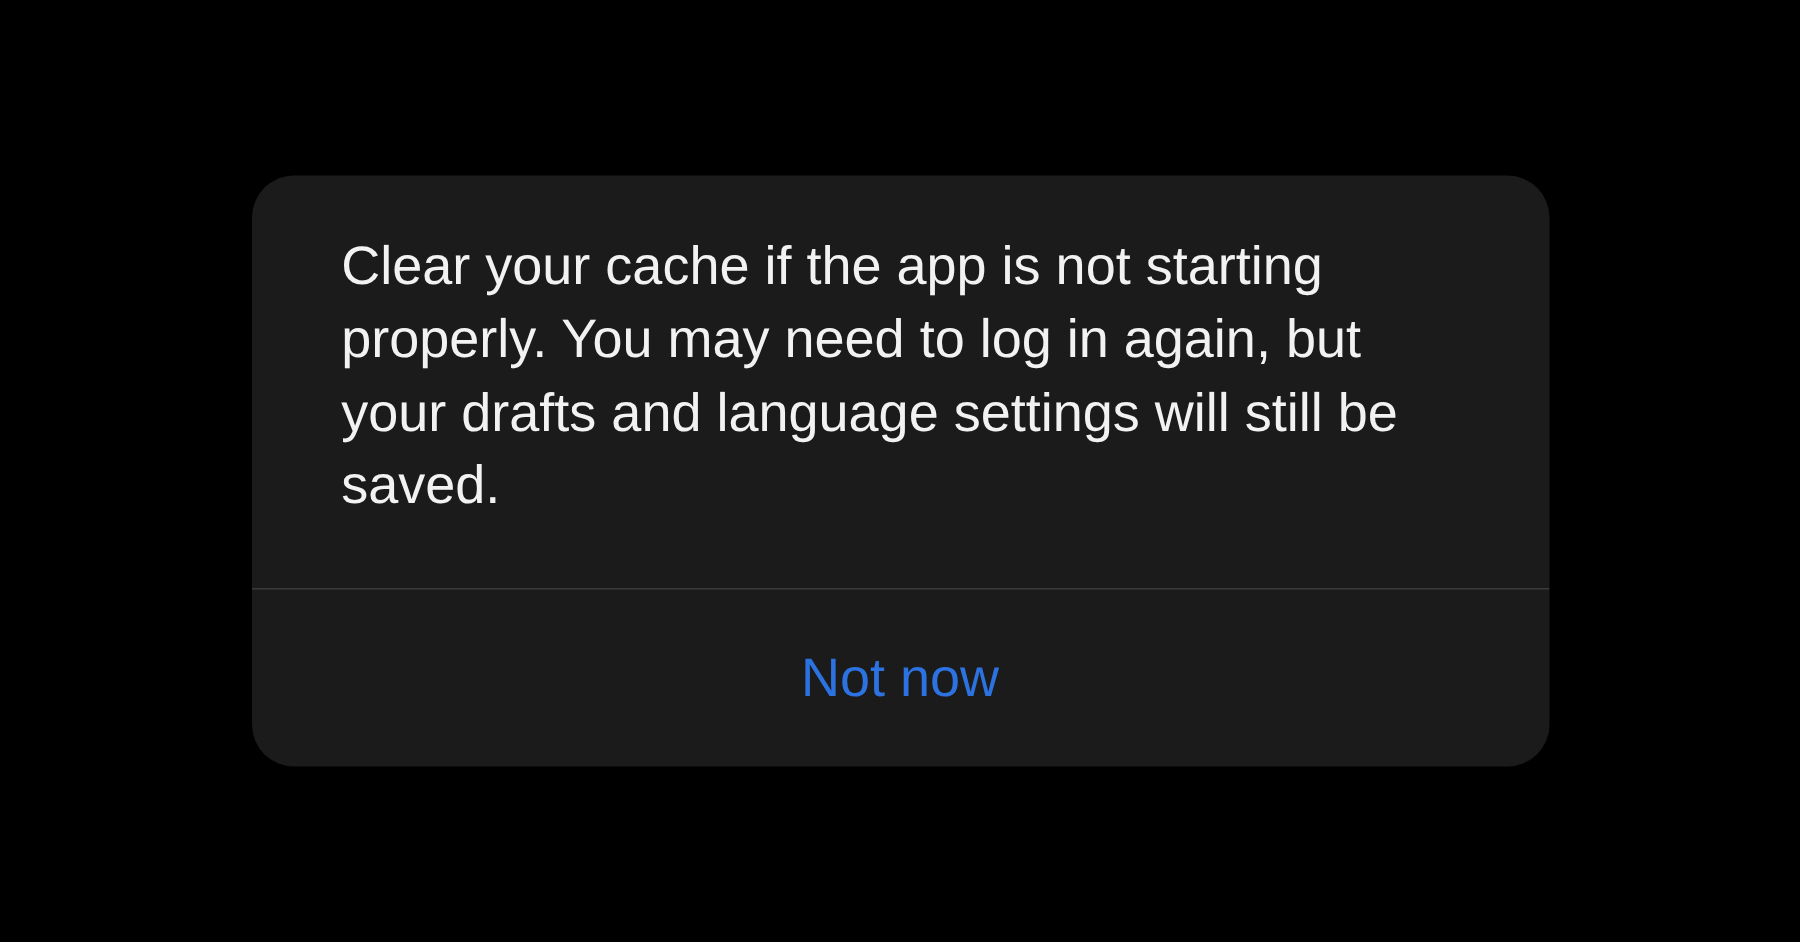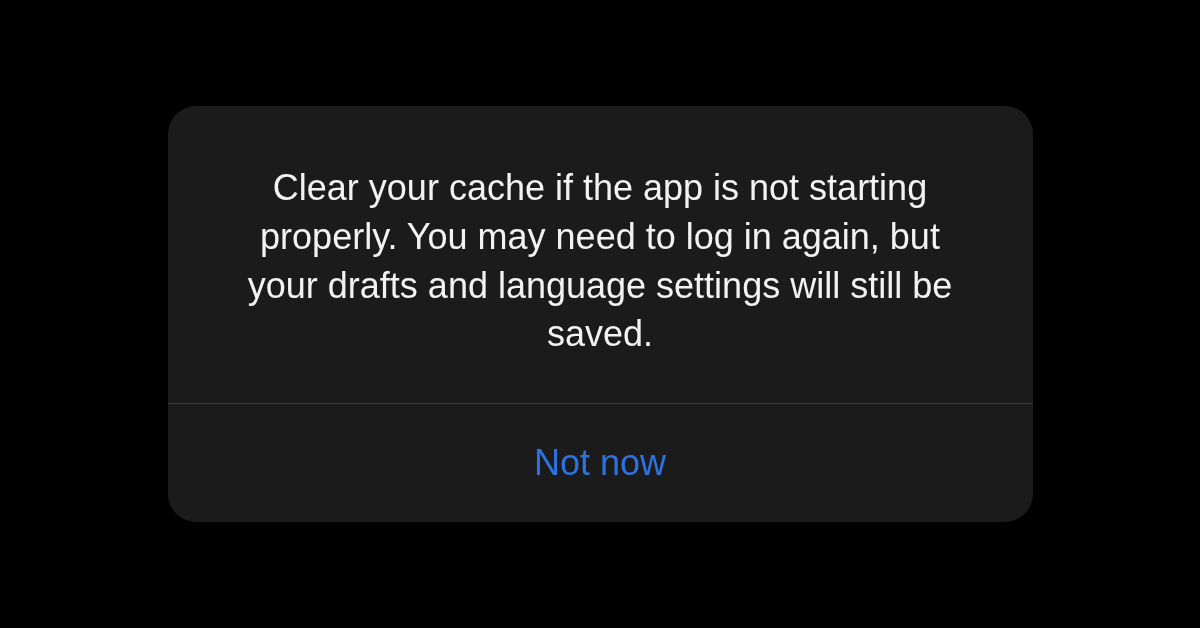--- a/index.html
+++ b/index.html
@@ -18,22 +18,21 @@
     }
     .dialog {
       width: 865px;
       background: #1b1b1b;
       border-radius: 28px;
       overflow: hidden;
       display: flex;
       flex-direction: column;
     }
     .dialog-message {
-      padding: 58px 60px 44px 60px;
-      text-align: center;
+      padding: 36px 60px 44px 60px;
       color: #f2f2f2;
       font-size: 36px;
       line-height: 1.35;
       font-weight: 400;
     }
     .dialog-actions {
       display: flex;
       flex-direction: row;
       border-top: 1px solid #3a3a3c;
       gap: 47px;

